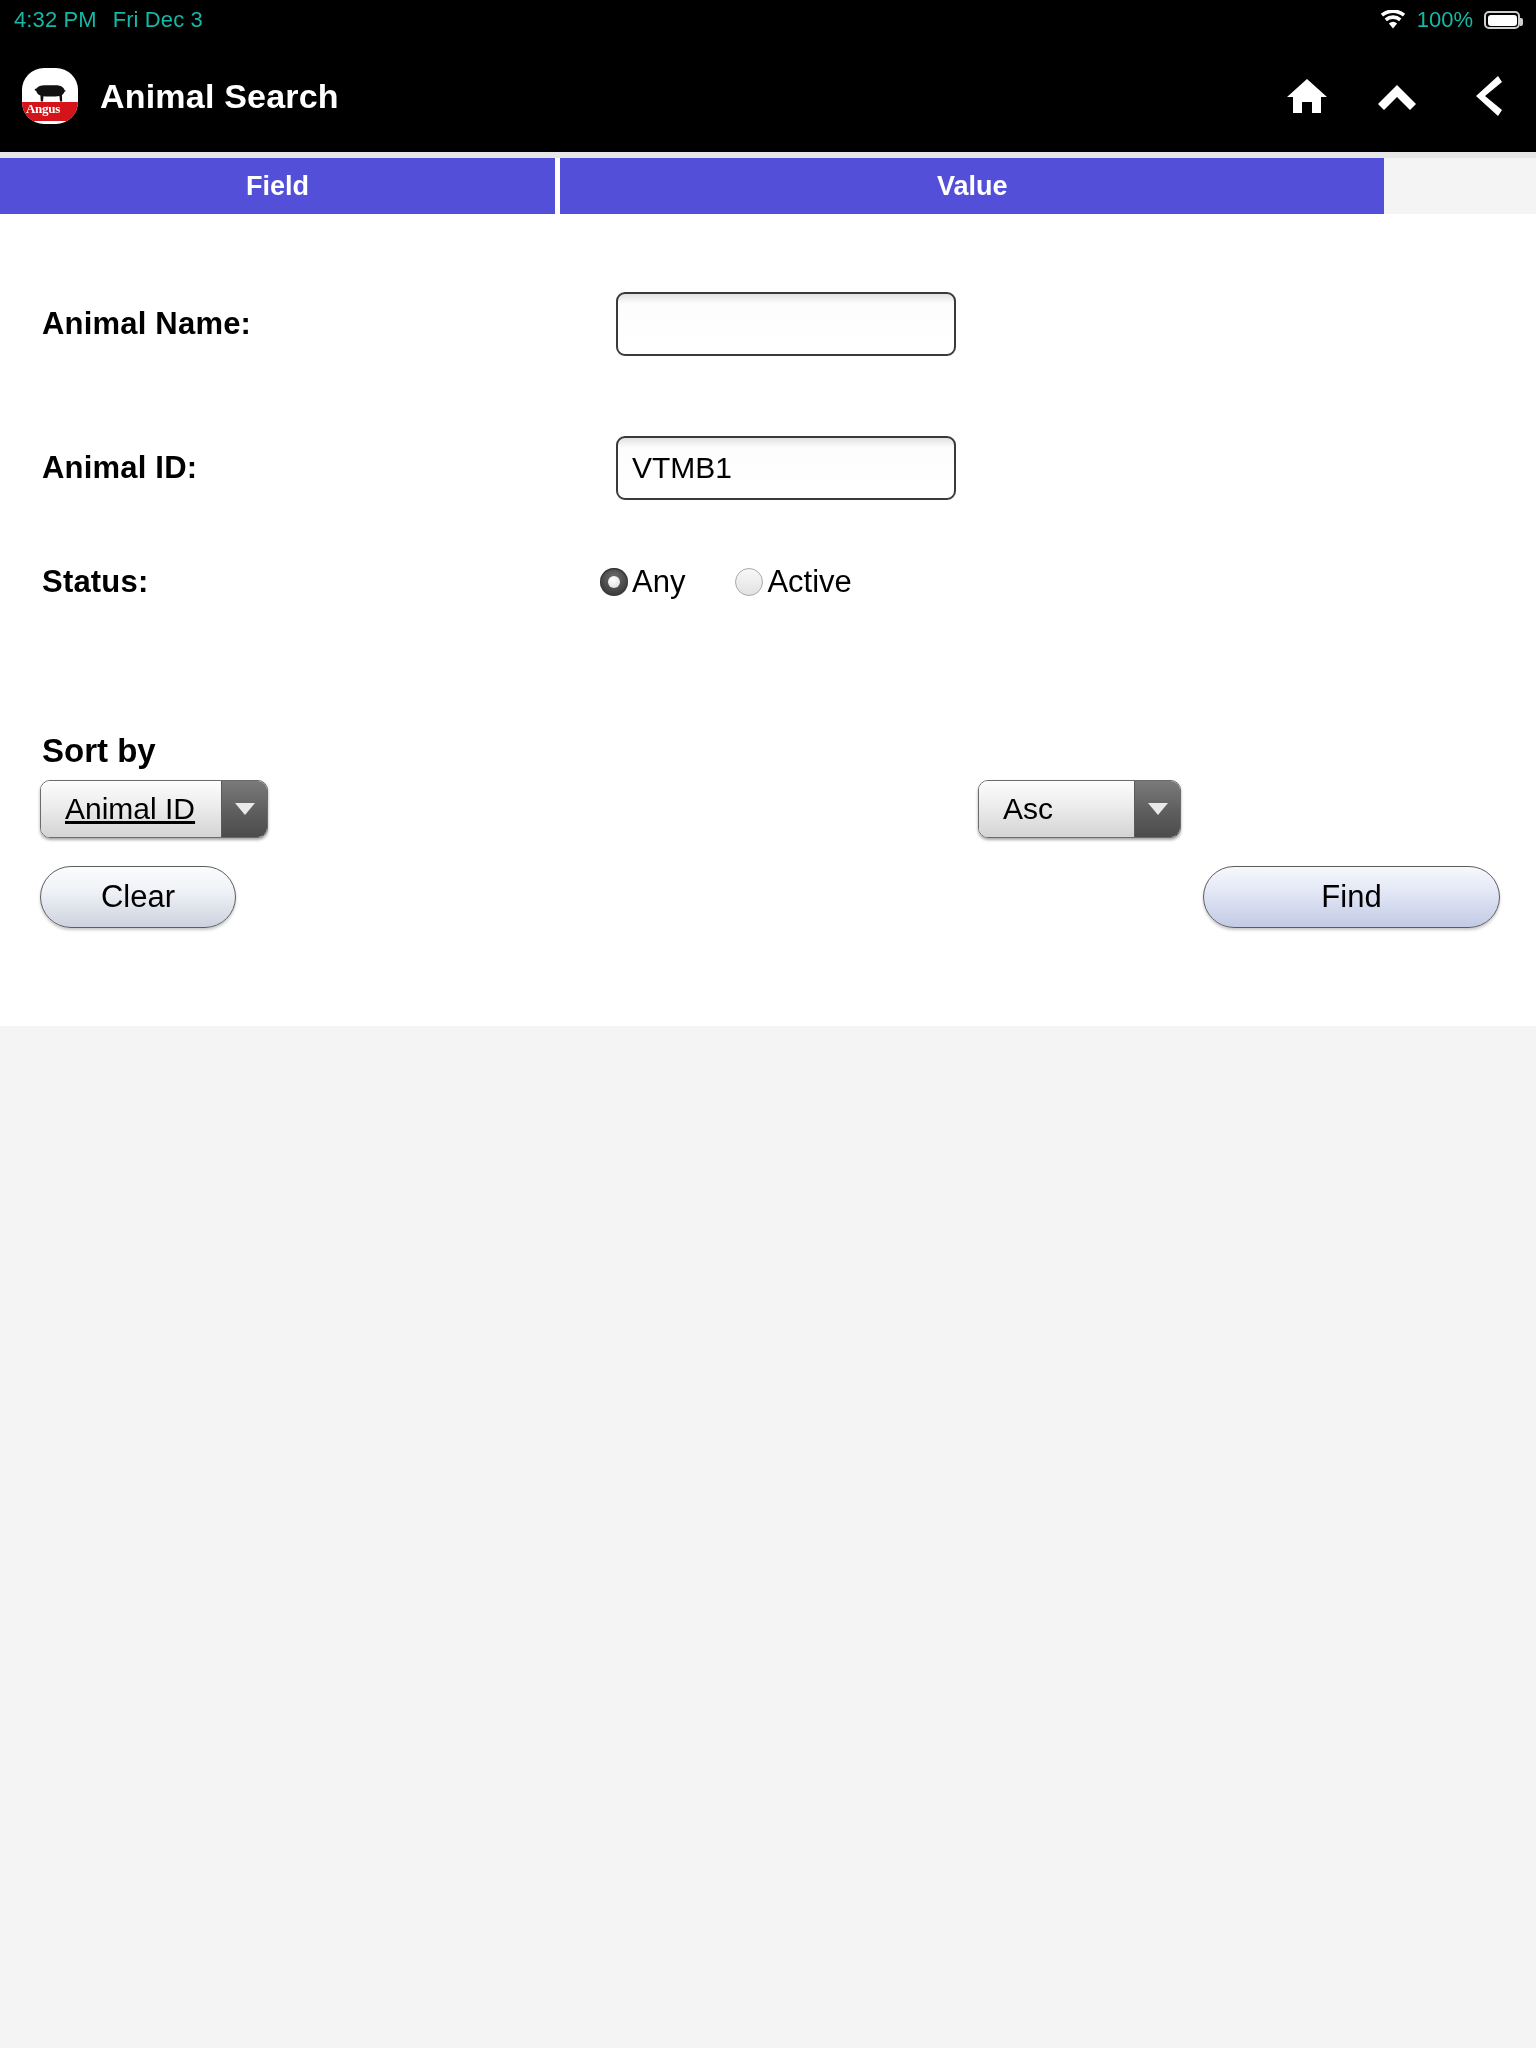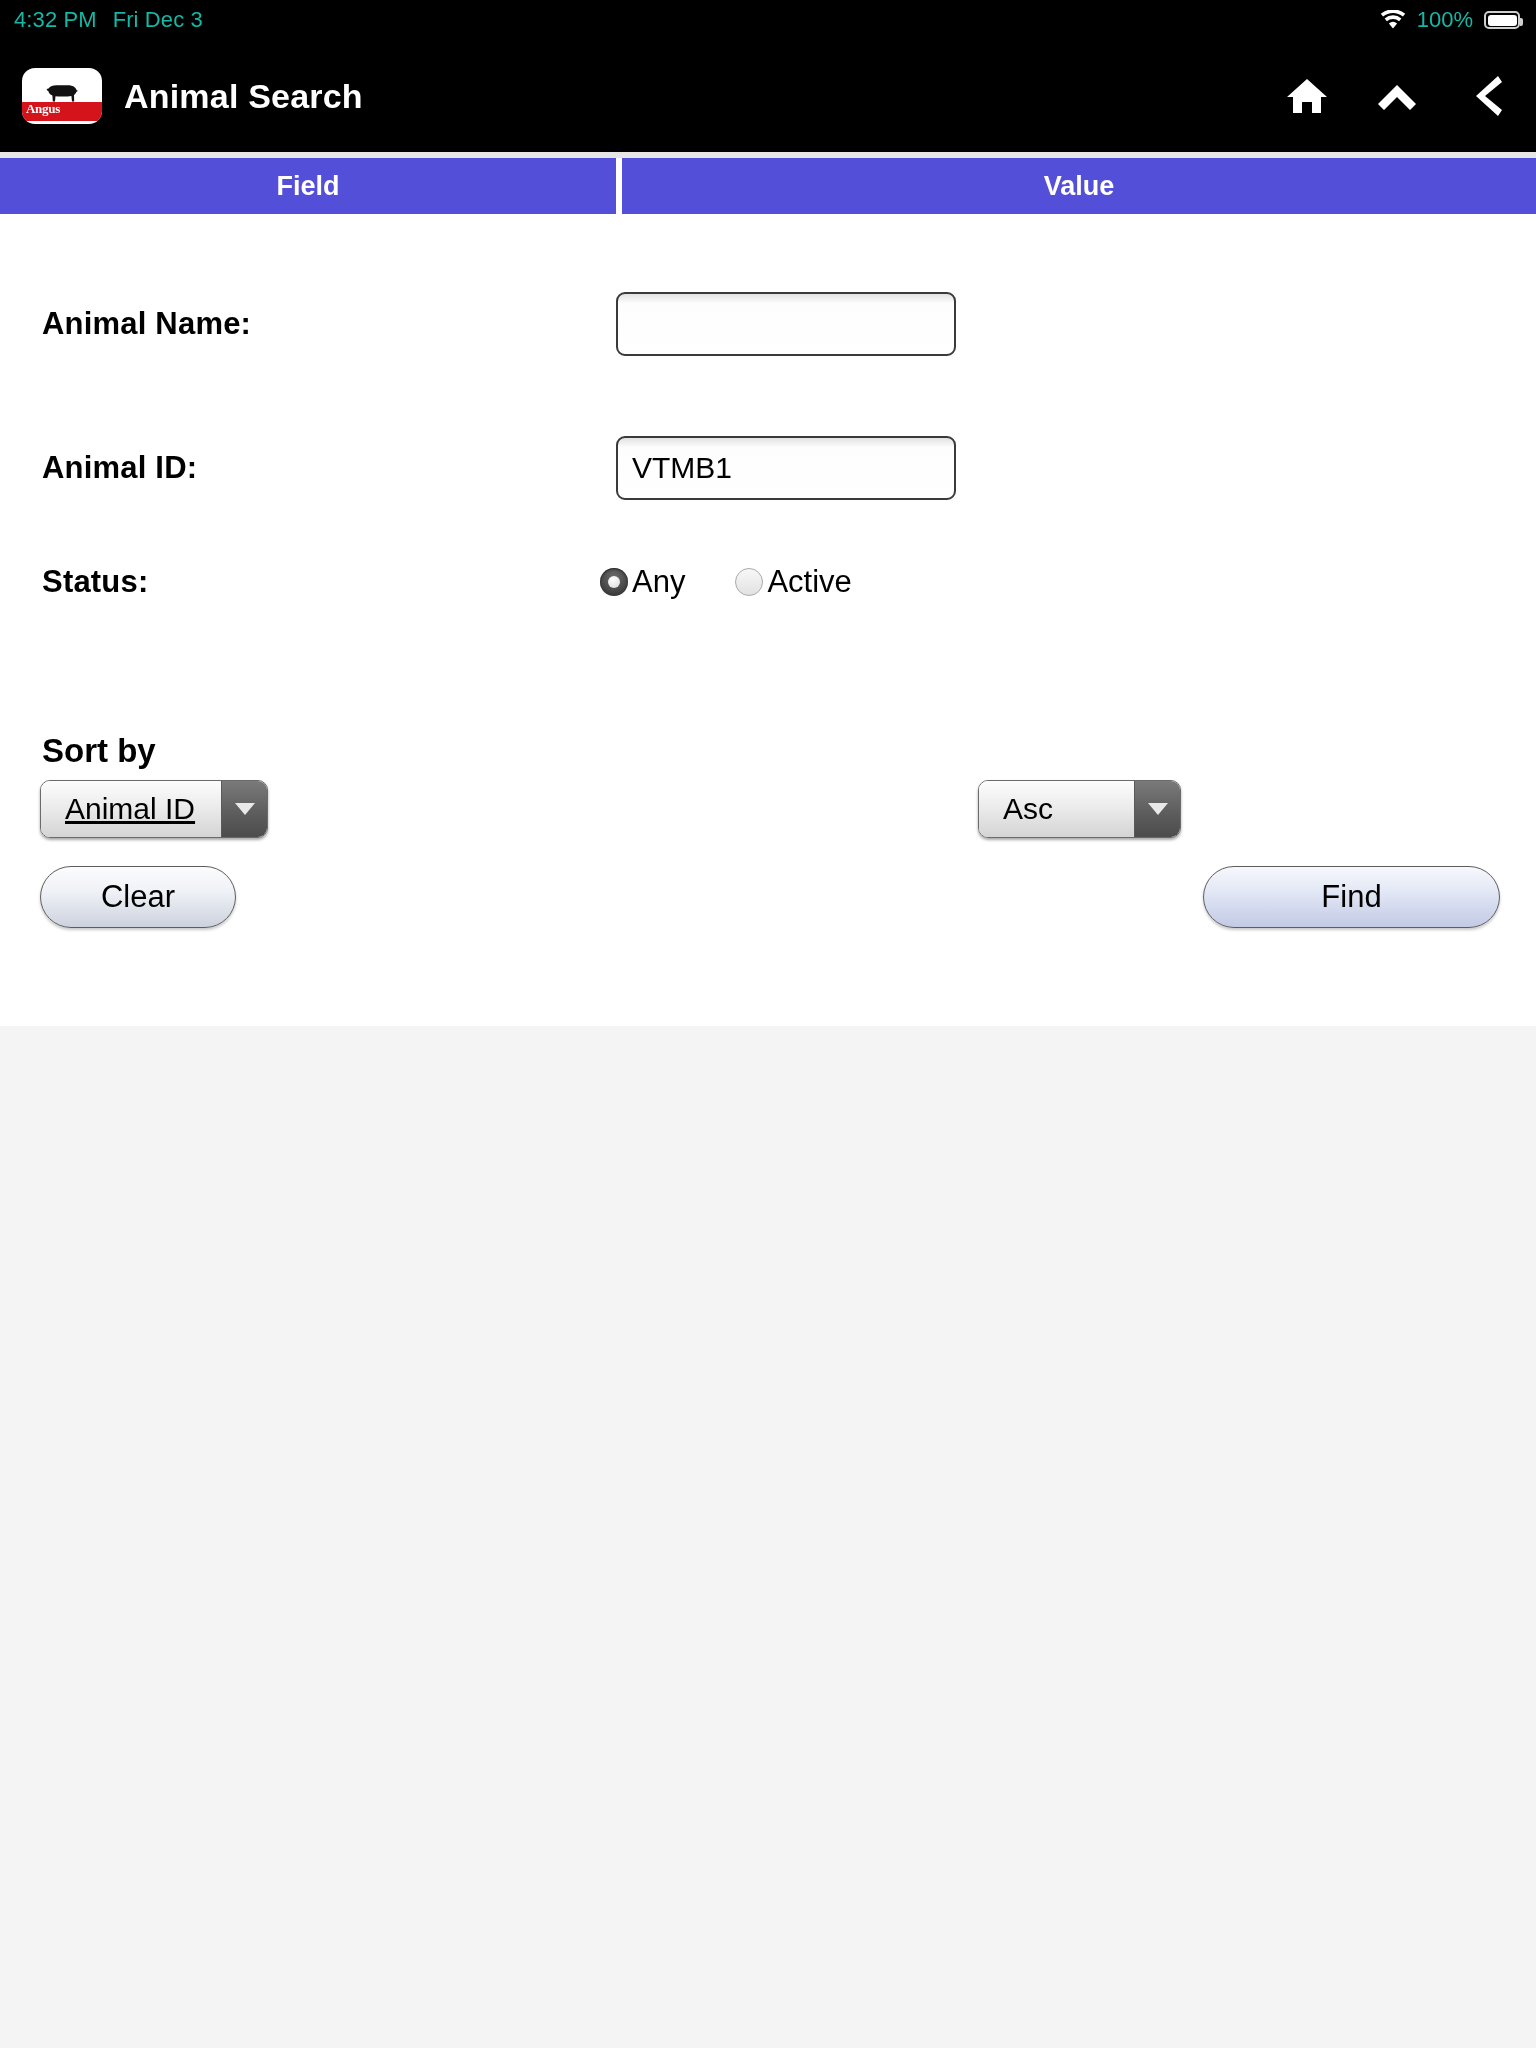--- a/index.html
+++ b/index.html
@@ -28,21 +28,21 @@
     background:#cfcfcf; border-radius:0 2px 2px 0;}
   .batt i { position:absolute; left:1.5px; top:1.5px; bottom:1.5px; width:calc(100% - 3px);
     background:#fff; border-radius:3px; display:block;}
 
   
   .navbar {
     position:absolute; top:40px; left:0; width:1536px; height:112px;
     background:#000; display:flex; align-items:center;
   }
   .appicon {
-    margin-left:22px; width:80px; height:56px; border-radius:13px;
+    margin-left:22px; width:56px; height:56px; border-radius:22px;
     background:#fff; position:relative; overflow:hidden; flex:none;
   }
   .appicon .cow {
     position:absolute; left:50%; top:42%; transform:translate(-50%,-50%);
     width:34px; height:22px;
   }
   .appicon .band {
     position:absolute; left:0; right:0; bottom:3px; height:19px; background:#d4131a;
   }
   .appicon .band span {
@@ -52,21 +52,21 @@
   .nav-title {
     margin-left:22px; color:#fff; font-size:34px; font-weight:bold; letter-spacing:.2px;
   }
   .nav-icons { position:absolute; right:26px; display:flex; align-items:center; gap:44px; }
   .navbtn { width:46px; height:46px; display:flex; align-items:center; justify-content:center;
             cursor:pointer; }
 
   
   .gap { position:absolute; top:152px; left:0; width:1536px; height:6px; background:#e6e6e6; }
   .thead {
-    position:absolute; top:158px; left:0; width:1536px; height:56px;
+    position:absolute; top:158px; left:0; width:1384px; height:56px;
     display:flex;
   }
   .th {
     background:#534fd8; color:#fff; font-size:27px; font-weight:bold;
     display:flex; align-items:center; justify-content:center; height:56px;
   }
   .th-field { width:616px; }
   .th-sep { width:6px; background:#fff; height:56px; }
   .th-value { width:914px; }
 

